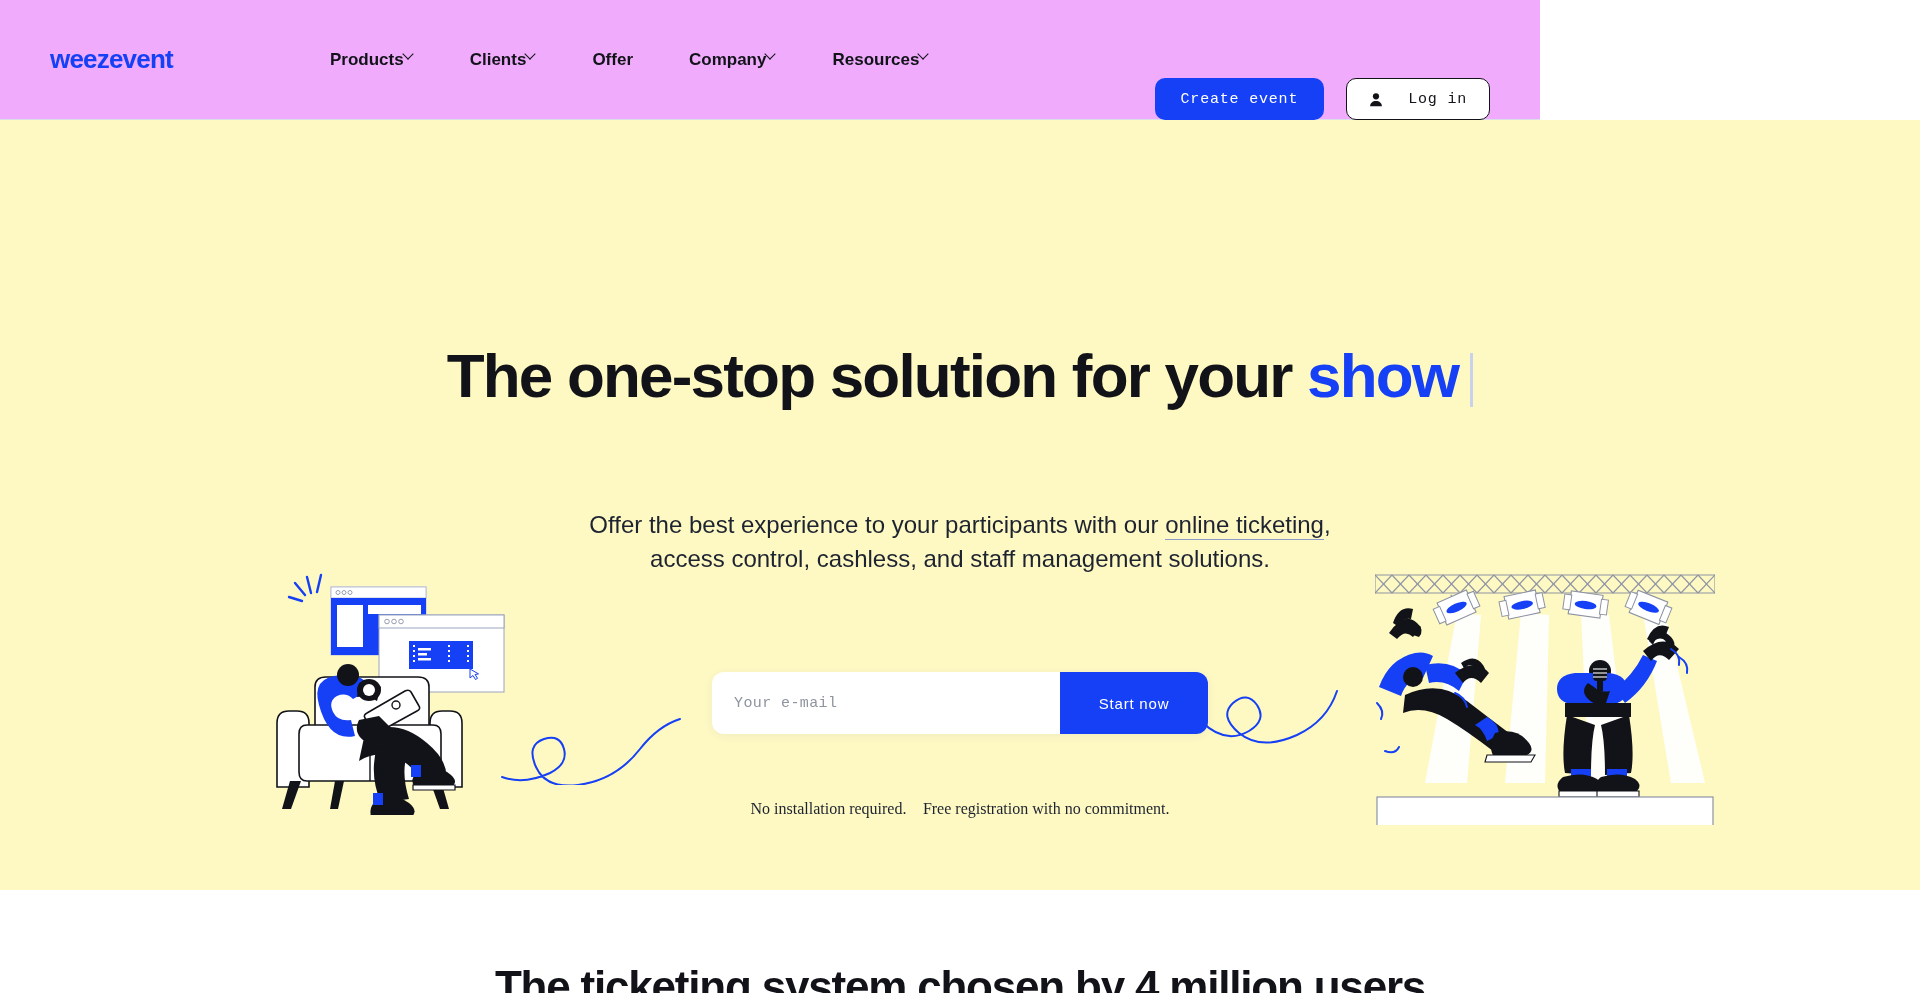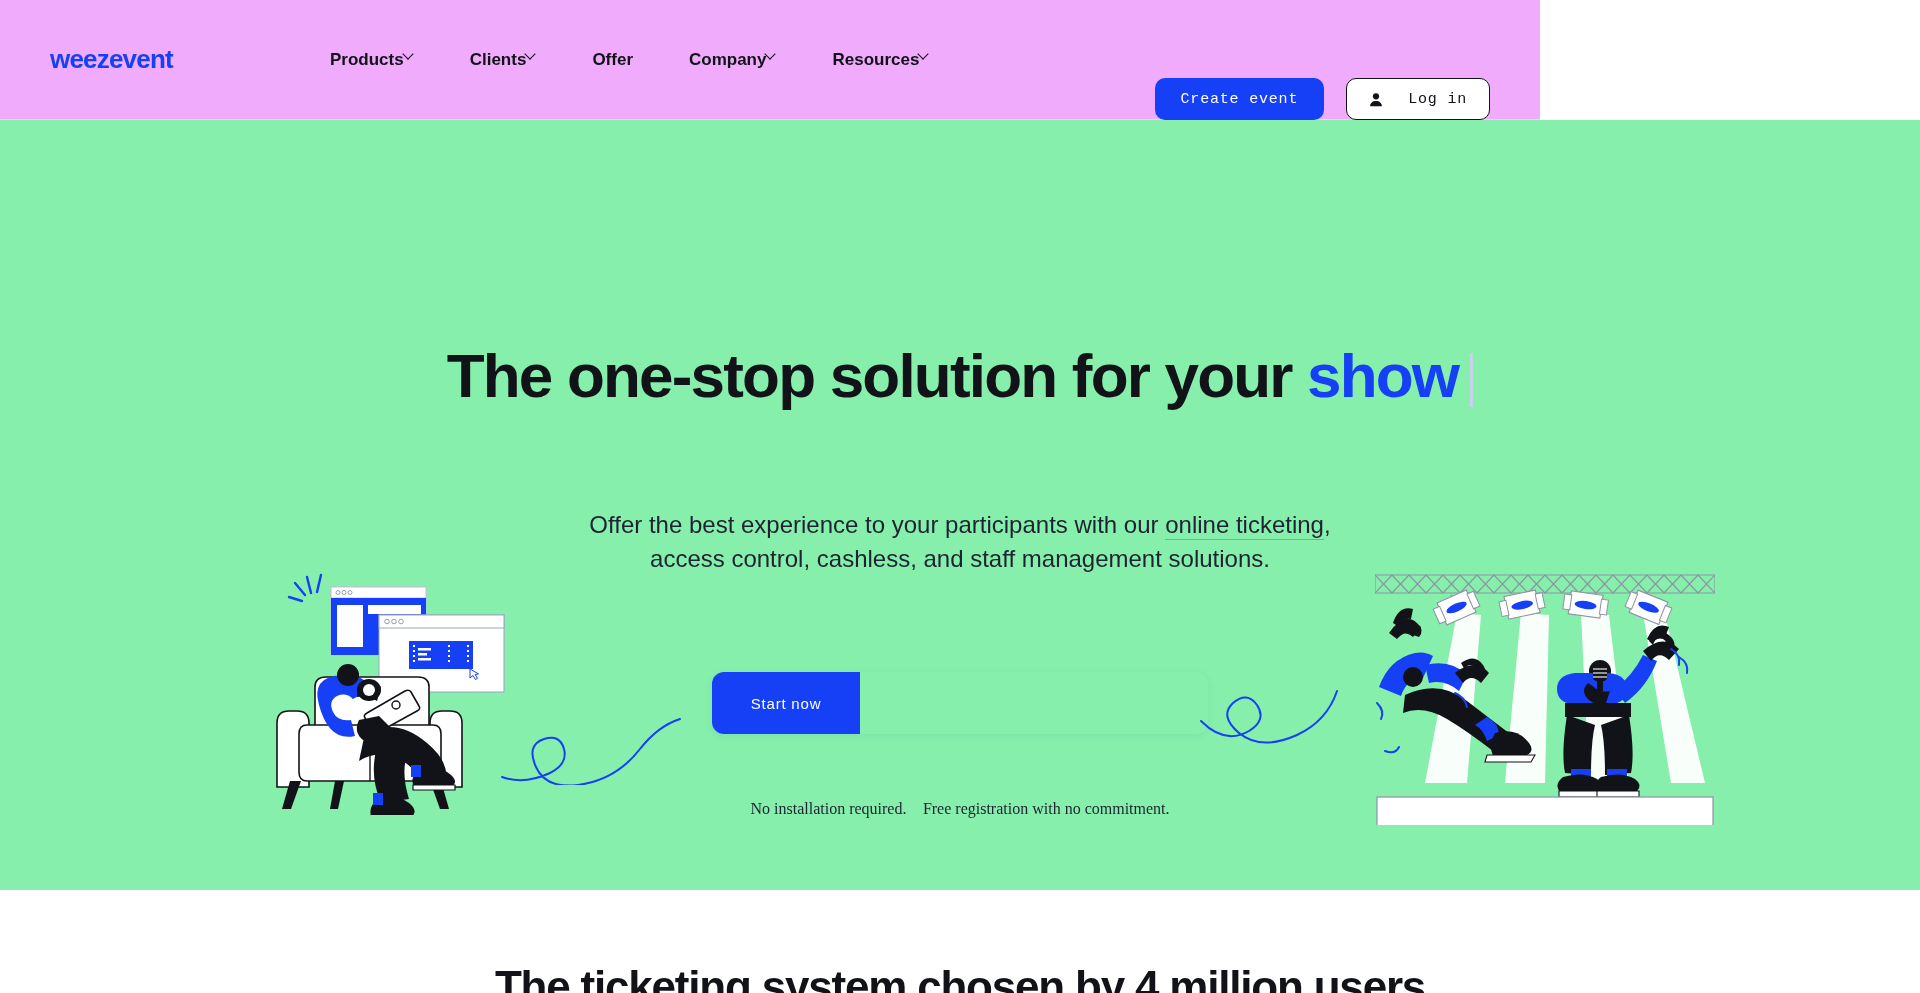--- a/index.html
+++ b/index.html
@@ -116,21 +116,21 @@
     align-items: center;
     gap: 25px;
     white-space: nowrap;
   }
 
   
   .hero {
     position: relative;
     width: 1920px;
     height: 770px;
-    background: #86efac;
+    background: #fef9c3;
     overflow: hidden;
   }
 
   .headline {
     position: absolute;
     top: 222px;
     left: 0;
     width: 1920px;
     text-align: center;
     font-size: 62px;
@@ -392,20 +392,21 @@
       <rect x="156" y="200" width="10" height="12" fill="#1540f5"></rect>
     </g>
   </svg>
 
   <svg class="squiggle-left" viewBox="0 0 230 140">
     <path d="M2 132 q22 8 48 -4 q18-9 14-24 q-4-15-20-10 q-18 6-8 28 q10 22 42 18
              q38-5 62-36 q18-23 40-30" fill="none" stroke="#1540f5" stroke-width="2" stroke-linecap="round"></path>
   </svg>
 
   <form class="signup-form">
+    <input class="email-input" type="email" placeholder="Your e-mail" style="">
     <button class="btn-start" type="submit">Start now</button>
   </form>
 
   <div class="form-note">
     <span>No installation required.</span>
     <span>Free registration with no commitment.</span>
   </div>
 
   <svg class="squiggle-right" viewBox="0 0 220 140">
     <path d="M6 86 q24 24 48 10 q18-11 8-26 q-10-14-24-2 q-14 13 6 30 q22 18 58 2 q30-14 40-44" fill="none" stroke="#1540f5" stroke-width="2" stroke-linecap="round"></path>

